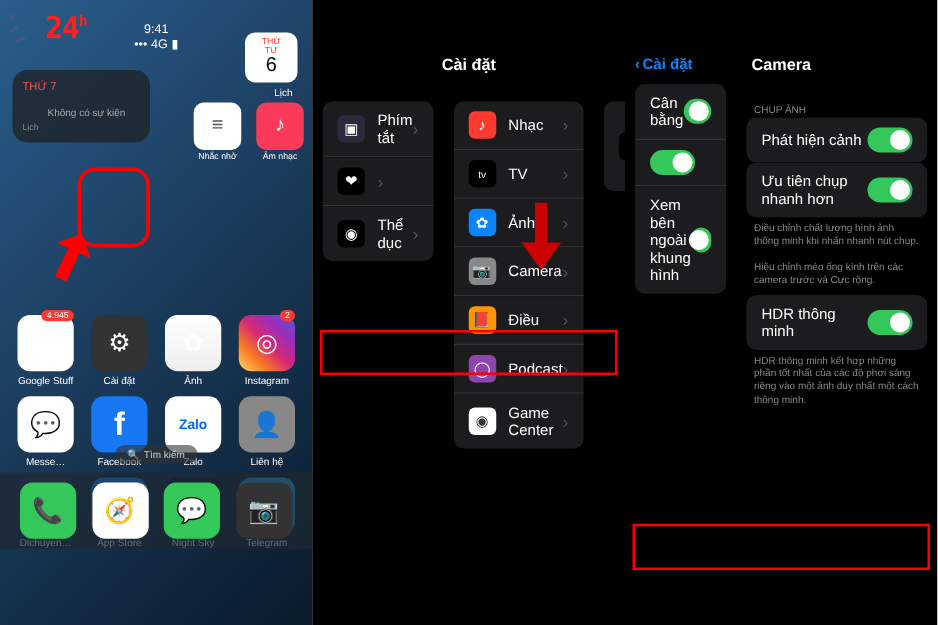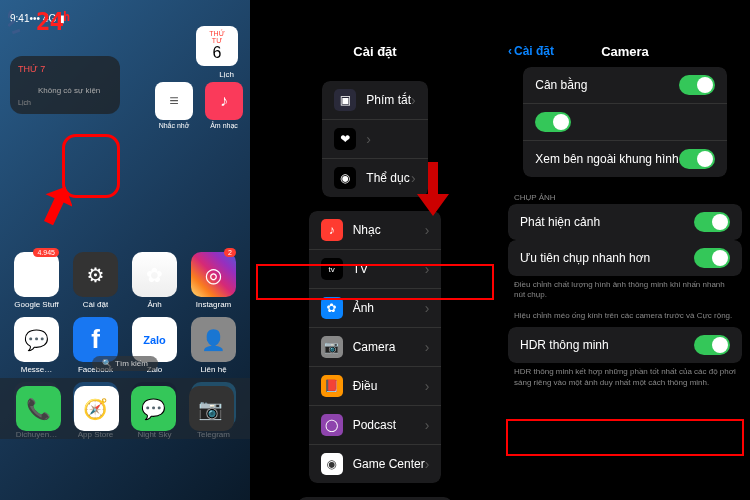--- a/index.html
+++ b/index.html
@@ -1,18 +1,18 @@
 <!DOCTYPE html>
 <html><head>
 <meta charset="utf-8">
 <style>
 * { margin: 0; padding: 0; box-sizing: border-box; }
 body { background: #fff; font-family: -apple-system, BlinkMacSystemFont, 'Helvetica Neue', sans-serif; display: flex; width: 750px; height: 500px; }
 .phone { width: 250px; height: 500px; background: #000; color: #fff; position: relative; overflow: hidden; }
-.status-bar { display: flex; align-items: center; padding: 18px 10px; font-size: 10px; height: 20px; }
+.status-bar { display: flex; justify-content: space-between; align-items: center; padding: 18px 10px; font-size: 10px; height: 20px; flex-direction: column; }
 .status-right { display: flex; gap: 3px; align-items: center; }
 
 
 .wallpaper { background: linear-gradient(135deg, #2a5e8c 0%, #1a3a5a 50%, #0a1a2a 100%); width: 100%; height: 100%; position: absolute; z-index: 0; }
 .home-content { position: relative; z-index: 1; }
 .logo-24h { position: absolute; top: 5px; left: 8px; z-index: 20; display: flex; align-items: center; }
 .logo-text { color: #ff2020; font-size: 24px; font-weight: bold; font-family: 'Digital', monospace; letter-spacing: -1px; }
 .logo-text sup { font-size: 12px; }
 .widget { background: rgba(30,30,30,0.7); border-radius: 12px; margin: 6px 10px; padding: 8px; font-size: 9px; color: #aaa; }
 .widget-day { font-size: 9px; color: #ff5050; }
@@ -32,21 +32,21 @@
 .app-label { font-size: 8px; margin-top: 3px; text-align: center; white-space: nowrap; overflow: hidden; max-width: 50px; }
 .badge { position: absolute; top: -4px; right: 4px; background: #ff3b30; border-radius: 8px; padding: 1px 4px; font-size: 7px; min-width: 12px; text-align: center; }
 .highlight-red { border: 3px solid #ff0000; border-radius: 14px; position: absolute; z-index: 5; }
 .arrow-up { position: absolute; z-index: 6; }
 .dock { position: absolute; bottom: 0; left: 0; right: 0; background: rgba(30,40,50,0.7); padding: 8px 10px; display: flex; justify-content: space-around; }
 .search-pill { position: absolute; bottom: 68px; left: 50%; transform: translateX(-50%); background: rgba(50,50,50,0.6); border-radius: 10px; padding: 3px 10px; font-size: 8px; color: #ccc; display: flex; gap: 3px; align-items: center; }
 
 
 .settings-header { text-align: center; padding: 8px; font-size: 13px; font-weight: 600; position: relative; }
 .back-btn { position: absolute; left: 8px; color: #0a84ff; font-size: 12px; display: flex; align-items: center; gap: 2px; }
-.settings-list { display: flex; flex-direction: column; align-items: center; }
+.settings-list { display: flex; flex-direction: row; }
 .section { margin-top: 14px; }
 .section-header { font-size: 8px; color: #888; padding: 2px 14px; text-transform: uppercase; }
 .row { display: flex; align-items: center; padding: 8px 12px; background: #1c1c1e; border-bottom: 0.5px solid #333; font-size: 12px; position: relative; }
 .row:first-child { border-top-left-radius: 8px; border-top-right-radius: 8px; }
 .row:last-child { border-bottom-left-radius: 8px; border-bottom-right-radius: 8px; border-bottom: none; }
 .row-group { margin: 0 8px; border-radius: 8px; overflow: hidden; }
 .row-icon { width: 22px; height: 22px; border-radius: 5px; margin-right: 10px; display: flex; align-items: center; justify-content: center; font-size: 12px; flex-shrink: 0; }
 .row-label { flex: 1; }
 .chevron { color: #555; font-size: 14px; }
 .toggle { width: 36px; height: 20px; background: #34c759; border-radius: 10px; position: relative; }

